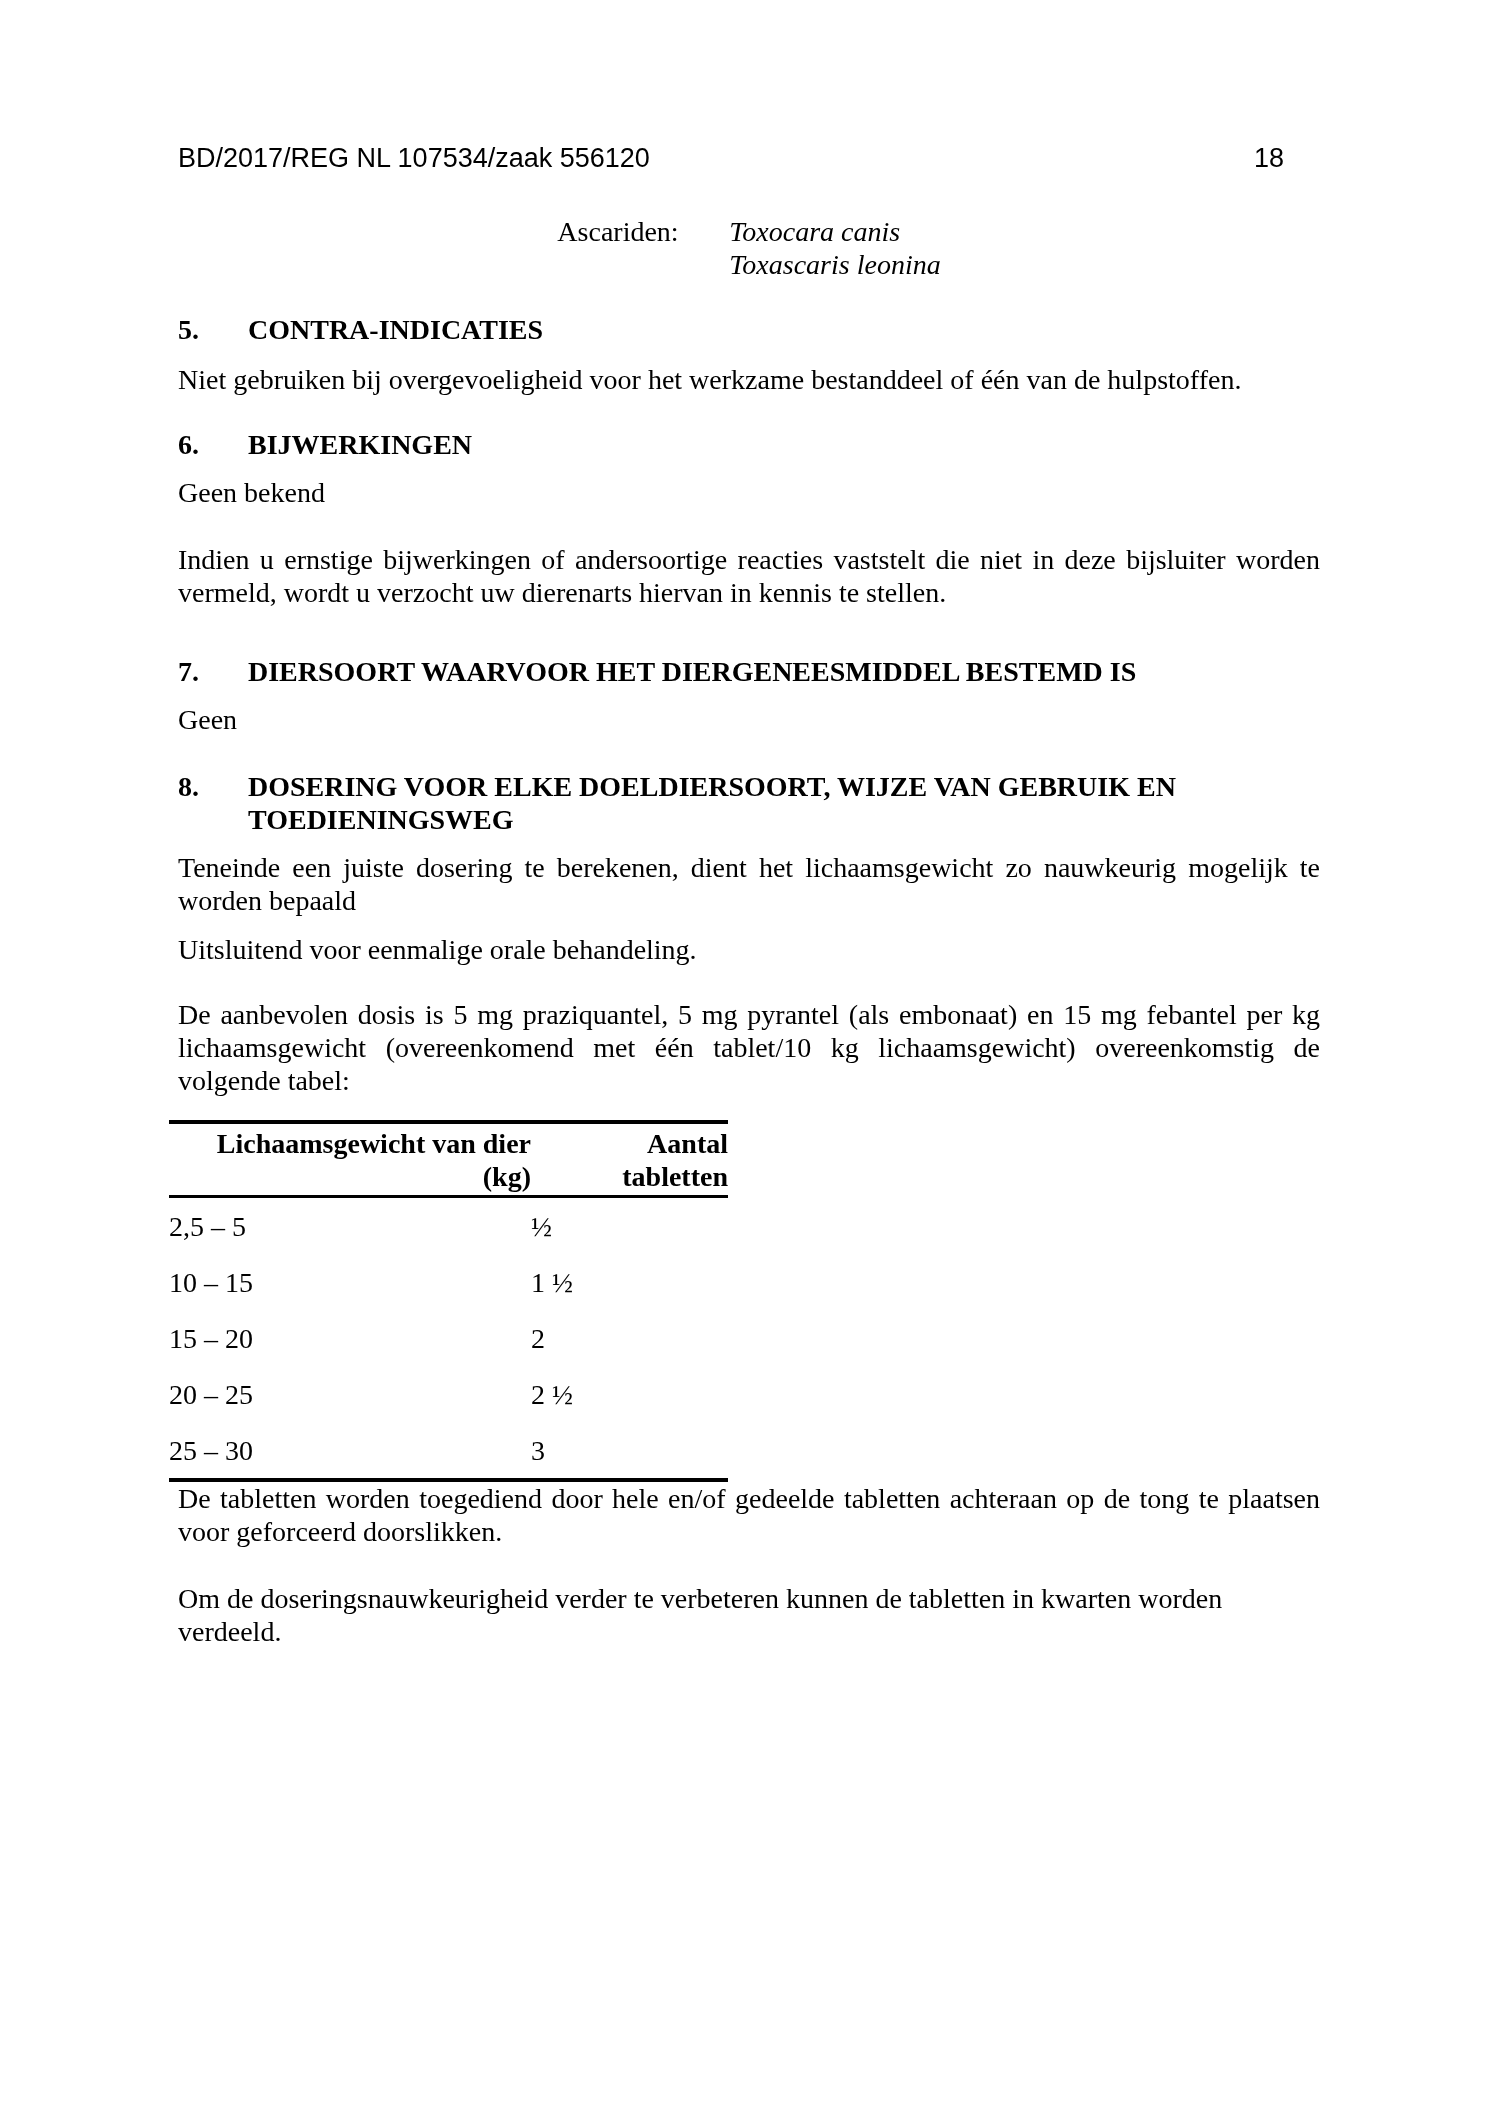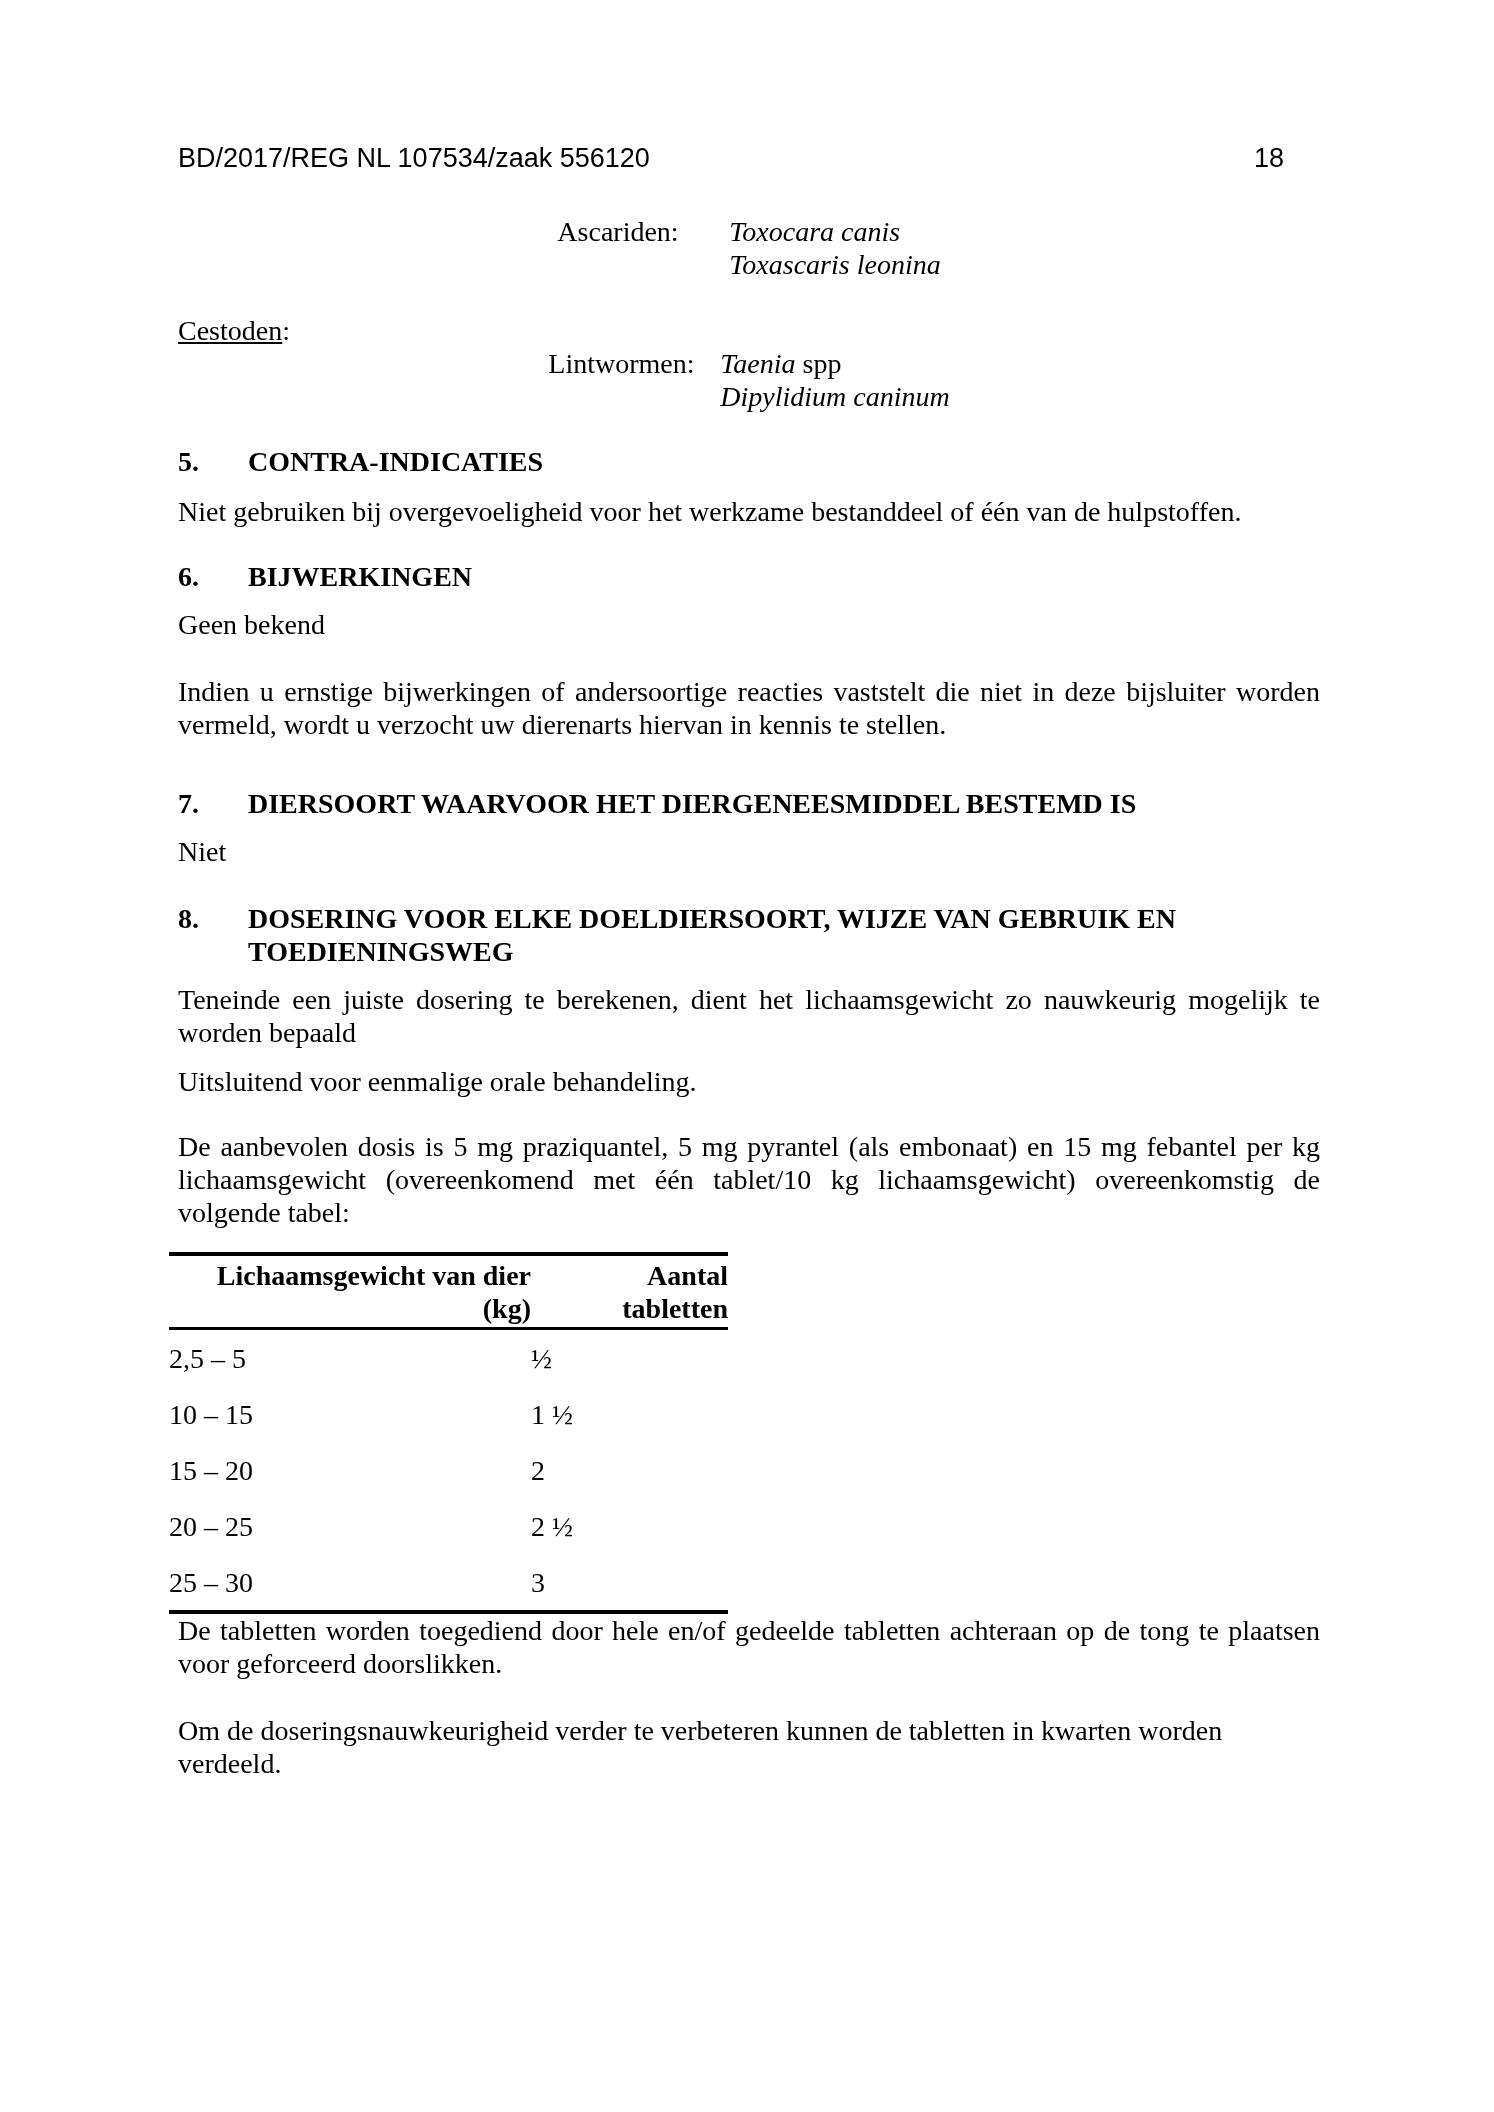--- a/index.html
+++ b/index.html
@@ -83,49 +83,39 @@
   </div>
 
   <div class="defrow">
     <span class="deflabel">Ascariden:</span>
     <span class="defvals">
       <span class="it">Toxocara canis</span>
       <span class="it">Toxascaris leonina</span>
     </span>
   </div>
 
-  <div class="cestoden-block">
-    <div><span class="underlined">Cestoden</span><span>:</span></div>
-    <div class="defrow">
-      <span class="deflabel">Lintwormen:</span>
-      <span class="defvals">
-        <span><span class="it">Taenia</span><span class="reg"> spp</span></span>
-        <span><span class="it">Dipylidium caninum</span><span class="reg"></span></span>
-      </span>
-    </div>
-  </div>
 
   <div class="sec">
     <span class="num">5.</span>
     <span class="title">CONTRA-INDICATIES</span>
   </div>
   <p class="mt17">Niet gebruiken bij overgevoeligheid voor het werkzame bestanddeel of één van de hulpstoffen.</p>
 
   <div class="sec">
     <span class="num">6.</span>
     <span class="title">BIJWERKINGEN</span>
   </div>
   <p class="mt15">Geen bekend</p>
   <p class="mt34 just">Indien u ernstige bijwerkingen of andersoortige reacties vaststelt die niet in deze bijsluiter worden vermeld, wordt u verzocht uw dierenarts hiervan in kennis te stellen.</p>
 
   <div class="sec big-gap">
     <span class="num">7.</span>
     <span class="title">DIERSOORT WAARVOOR HET DIERGENEESMIDDEL BESTEMD IS</span>
   </div>
-  <p class="mt15">Niet</p>
+  <p class="mt15">Geen</p>
 
   <div class="sec mt34">
     <span class="num">8.</span>
     <span class="title">DOSERING VOOR ELKE DOELDIERSOORT, WIJZE VAN GEBRUIK EN
 TOEDIENINGSWEG</span>
   </div>
   <p class="mt15 just">Teneinde een juiste dosering te berekenen, dient het lichaamsgewicht zo nauwkeurig mogelijk te worden bepaald</p>
   <p class="mt16">Uitsluitend voor eenmalige orale behandeling.</p>
   <p class="mt32 just">De aanbevolen dosis is 5 mg praziquantel, 5 mg pyrantel (als embonaat) en 15 mg febantel per kg lichaamsgewicht (overeenkomend met één tablet/10 kg lichaamsgewicht) overeenkomstig de volgende tabel:</p>
 

